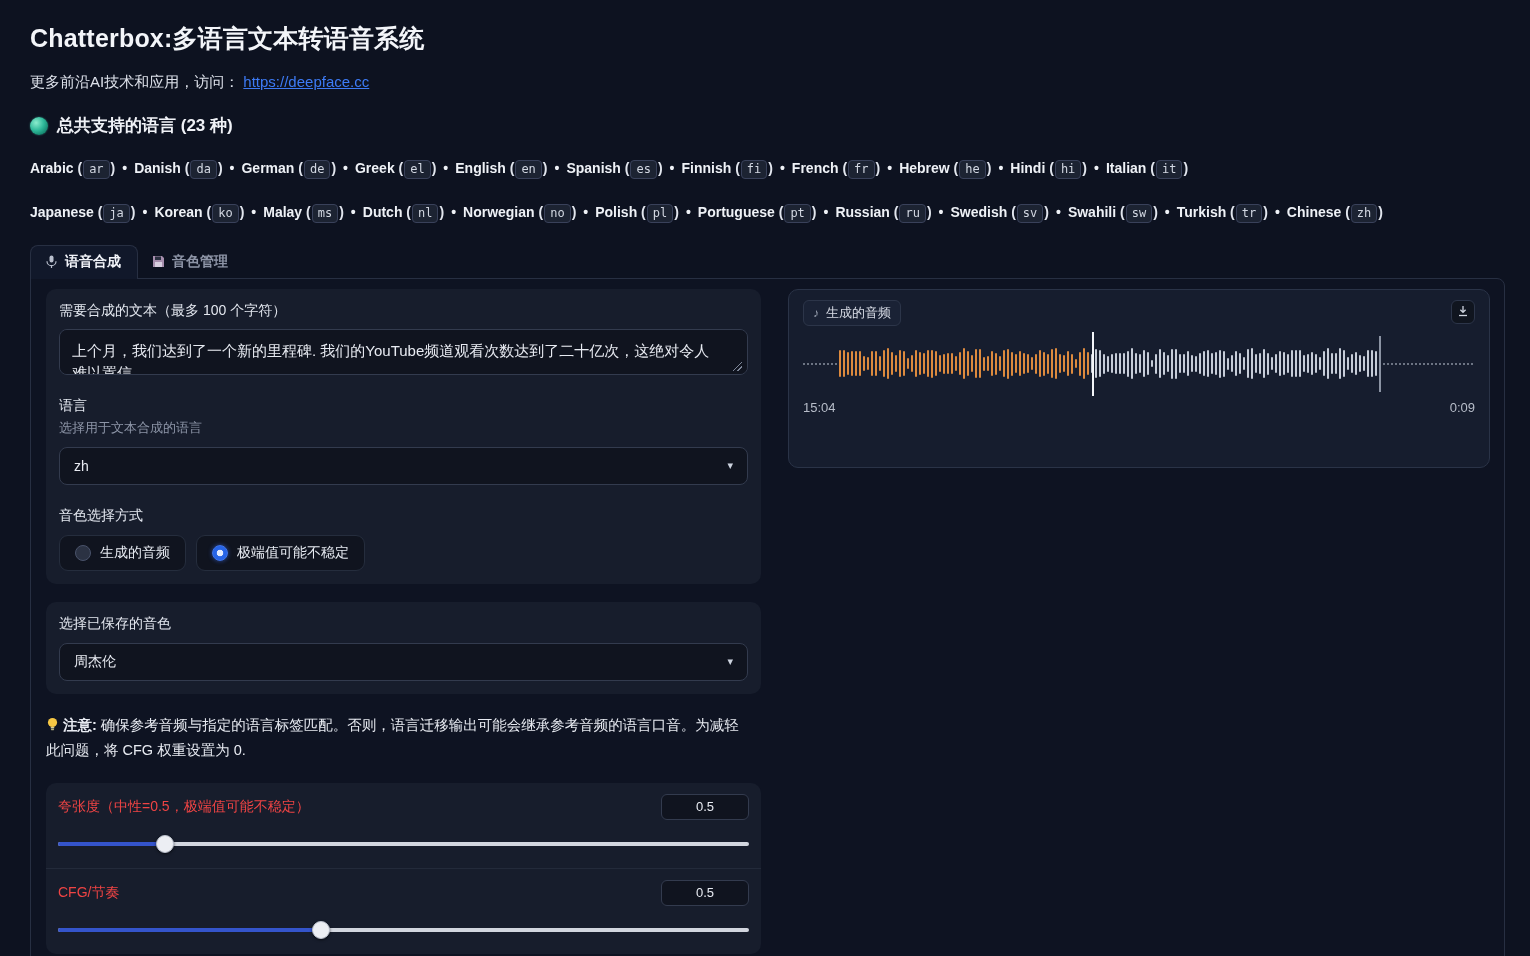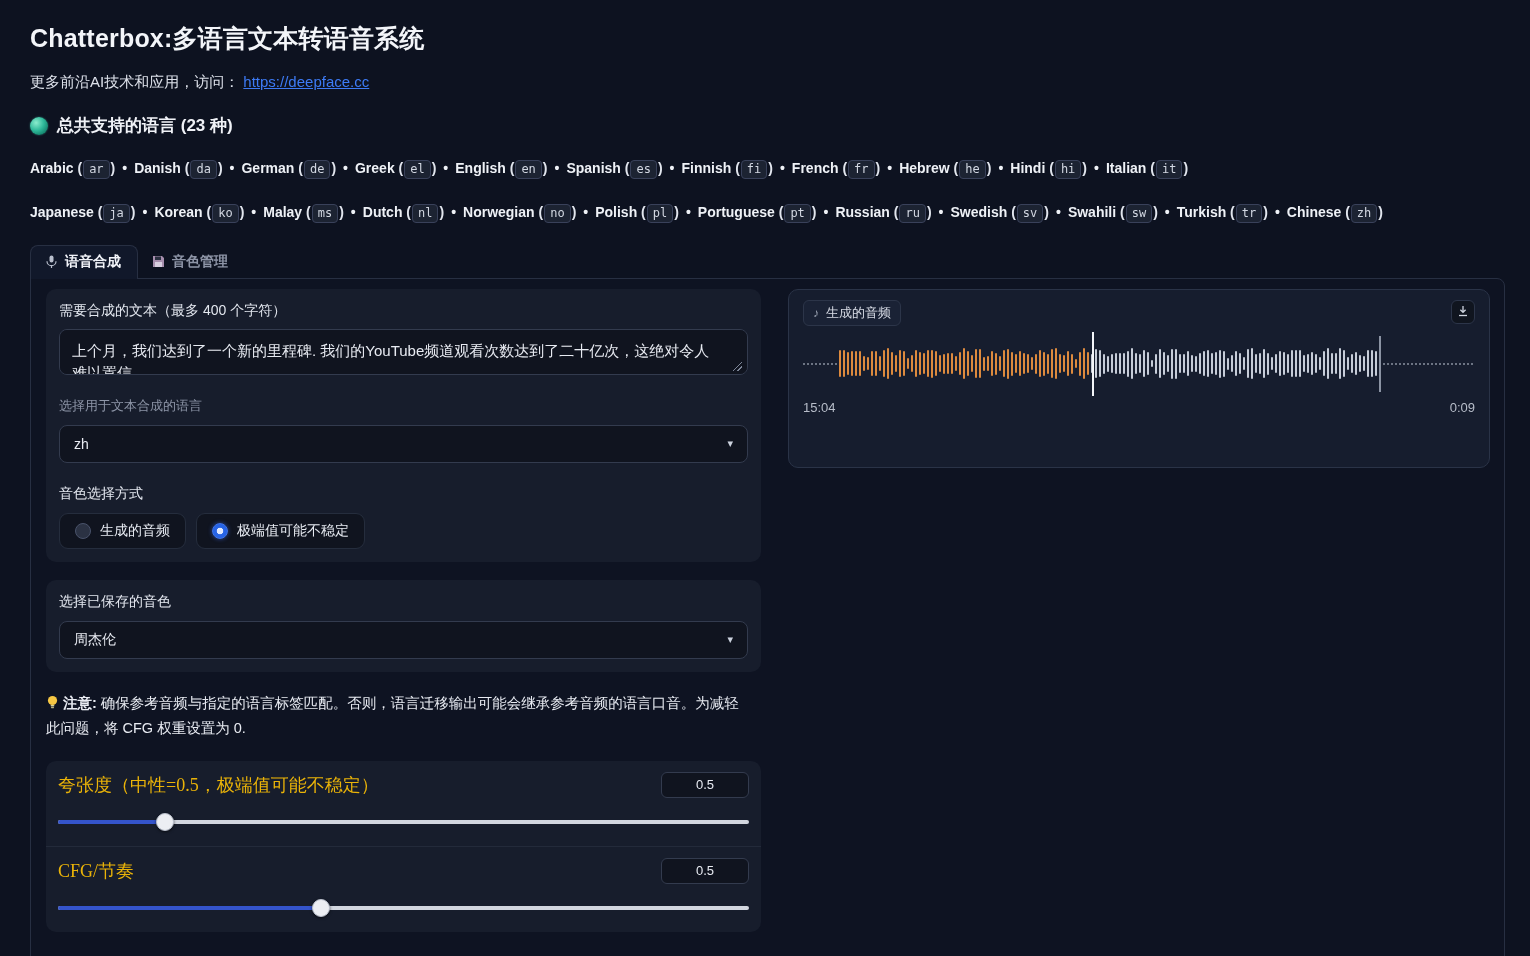--- a/index.html
+++ b/index.html
@@ -82,21 +82,21 @@
 
   .note { margin-top:20px; font-size:14.5px; color:#e8ebf2; line-height:1.6; width:700px; }
   .note b { font-weight:700; }
   .bulb { display:inline-block; vertical-align:-2px; margin-right:4px; }
 
   
   .slider-group { margin-top:21px; padding:0; overflow:hidden; }
   .slider-row { padding:11px 12px 15px 12px; }
   .slider-row + .slider-row { border-top:1px solid #232a3a; }
   .slider-head { display:flex; justify-content:space-between; align-items:center; }
-  .slider-label { font-size:18px; color:#eab308;font-family:Liberation Serif, serif; }
+  .slider-label { font-size:14px; color:#ef4444; }
   .slider-value { width:88px; height:26px; background:#10141f; border:1px solid #333b4e;
     border-radius:6px; color:#e8ebf2; font-size:13px; display:flex; align-items:center; justify-content:center; }
   .slider-track-wrap { position:relative; margin-top:15px; height:18px; cursor:pointer; }
   .slider-track { position:absolute; top:7px; left:0; right:0; height:4px; border-radius:2px; background:#d2d6df; }
   .slider-fill { position:absolute; top:7px; left:0; height:4px; border-radius:2px; background:#3454cb; }
   .slider-handle { position:absolute; top:0; width:18px; height:18px; border-radius:50%;
     background:#eceef3; border:1px solid #b9bfcc; transform:translateX(-9px);
     box-shadow:0 1px 3px rgba(0,0,0,.6); cursor:grab; }
 
   
@@ -170,28 +170,29 @@
     </div>
   </div>
 
   <div class="tab-panel">
     <div class="cols">
 
       <div class="left-col">
 
         <div class="group g1">
           <div>
-            <div class="block-label">需要合成的文本（最多 400 个字符）</div>
+            <div class="block-label">需要合成的文本（最多 100 个字符）</div>
             <div class="ta-wrap">
               <textarea class="tts-text" style="">上个月，我们达到了一个新的里程碑. 我们的YouTube频道观看次数达到了二十亿次，这绝对令人难以置信。</textarea>
               <span class="resize-handle"></span>
             </div>
           </div>
 
           <div class="mt18">
+            <div class="block-label">语言</div>
             <div class="hint">选择用于文本合成的语言</div>
             <div class="dropdown">
               <span class="dd-value">zh</span>
               <span class="dd-arrow">▾</span>
             </div>
           </div>
 
           <div class="mt22">
             <div class="block-label">音色选择方式</div>
             <div class="radio-row">

